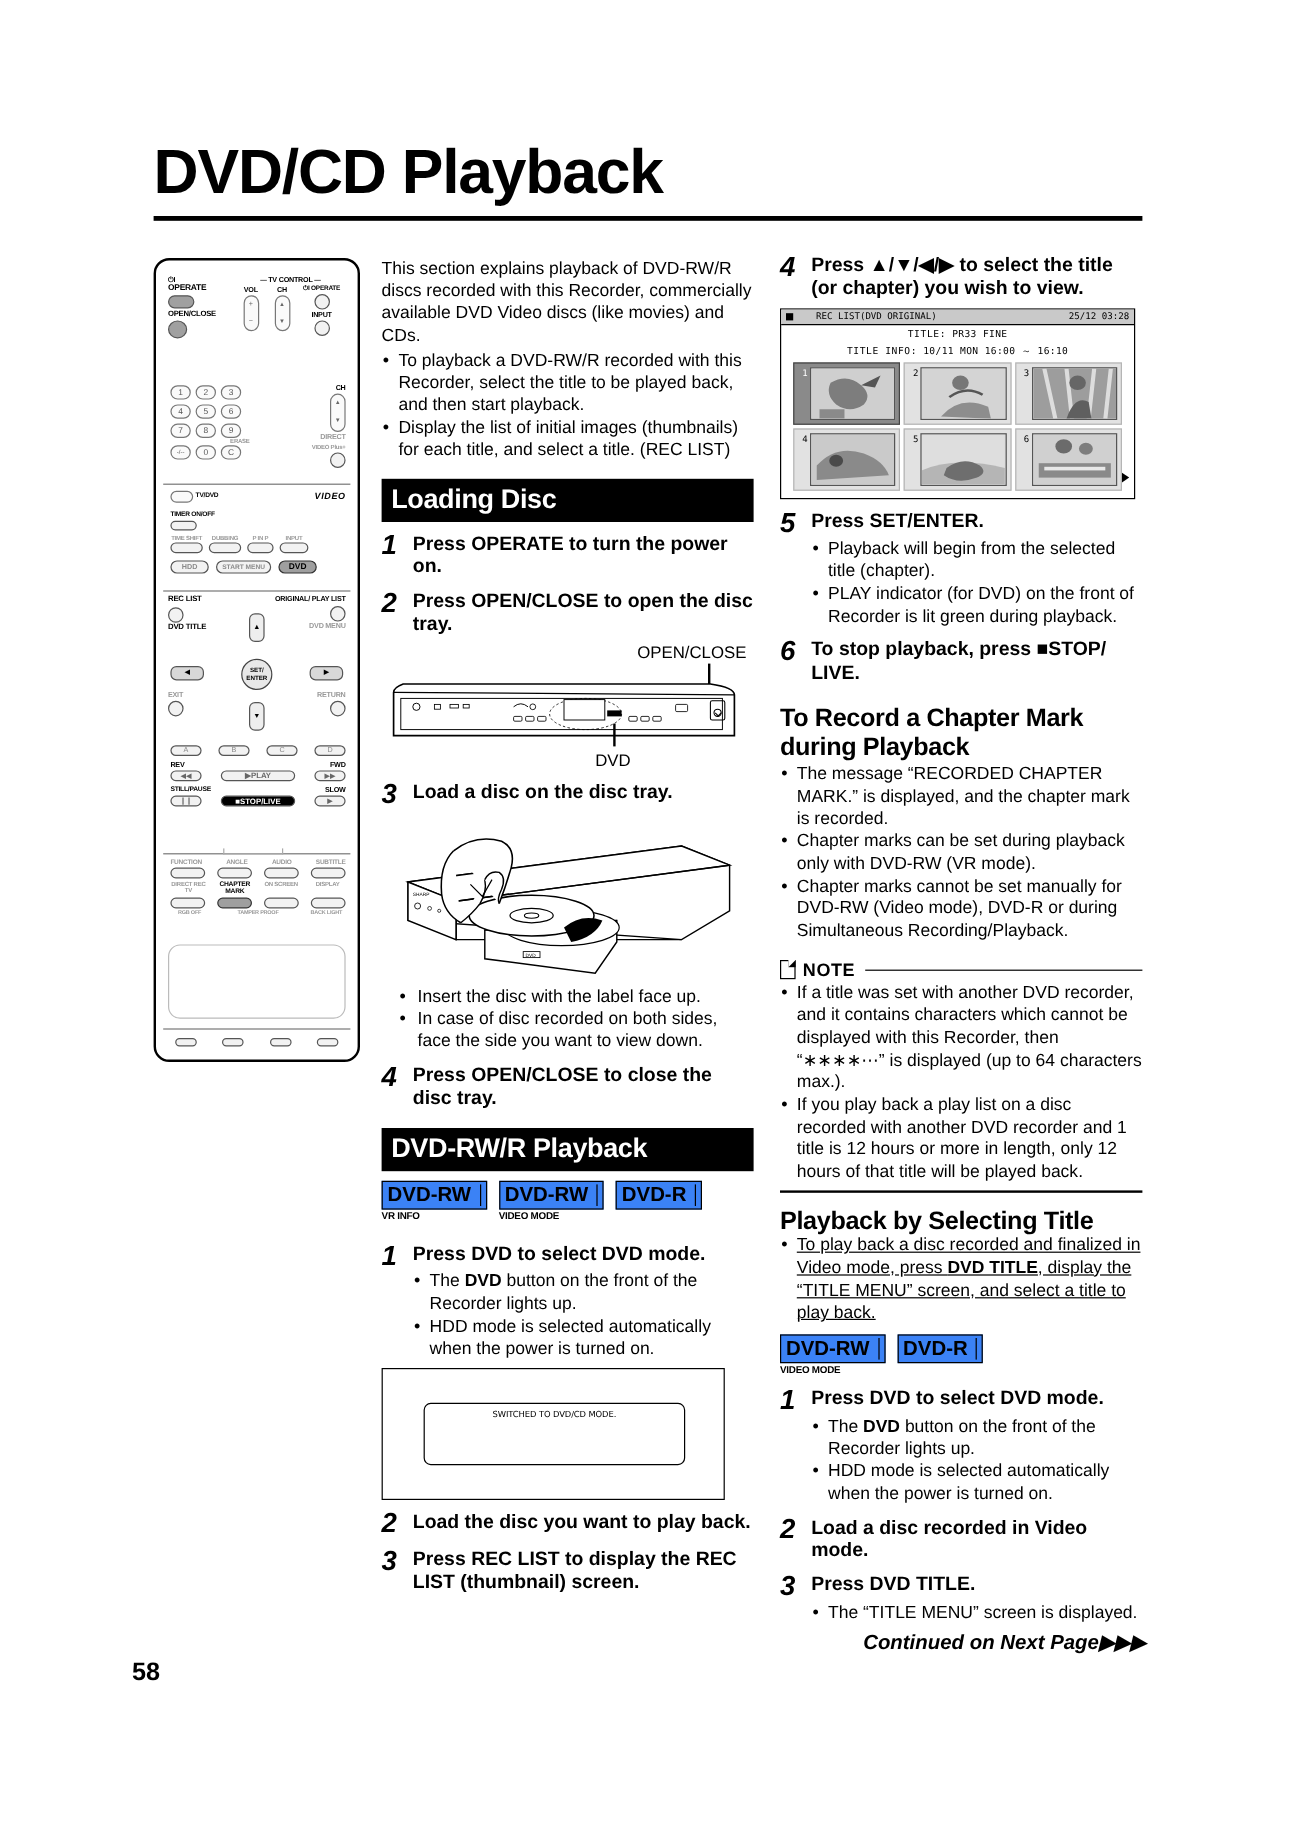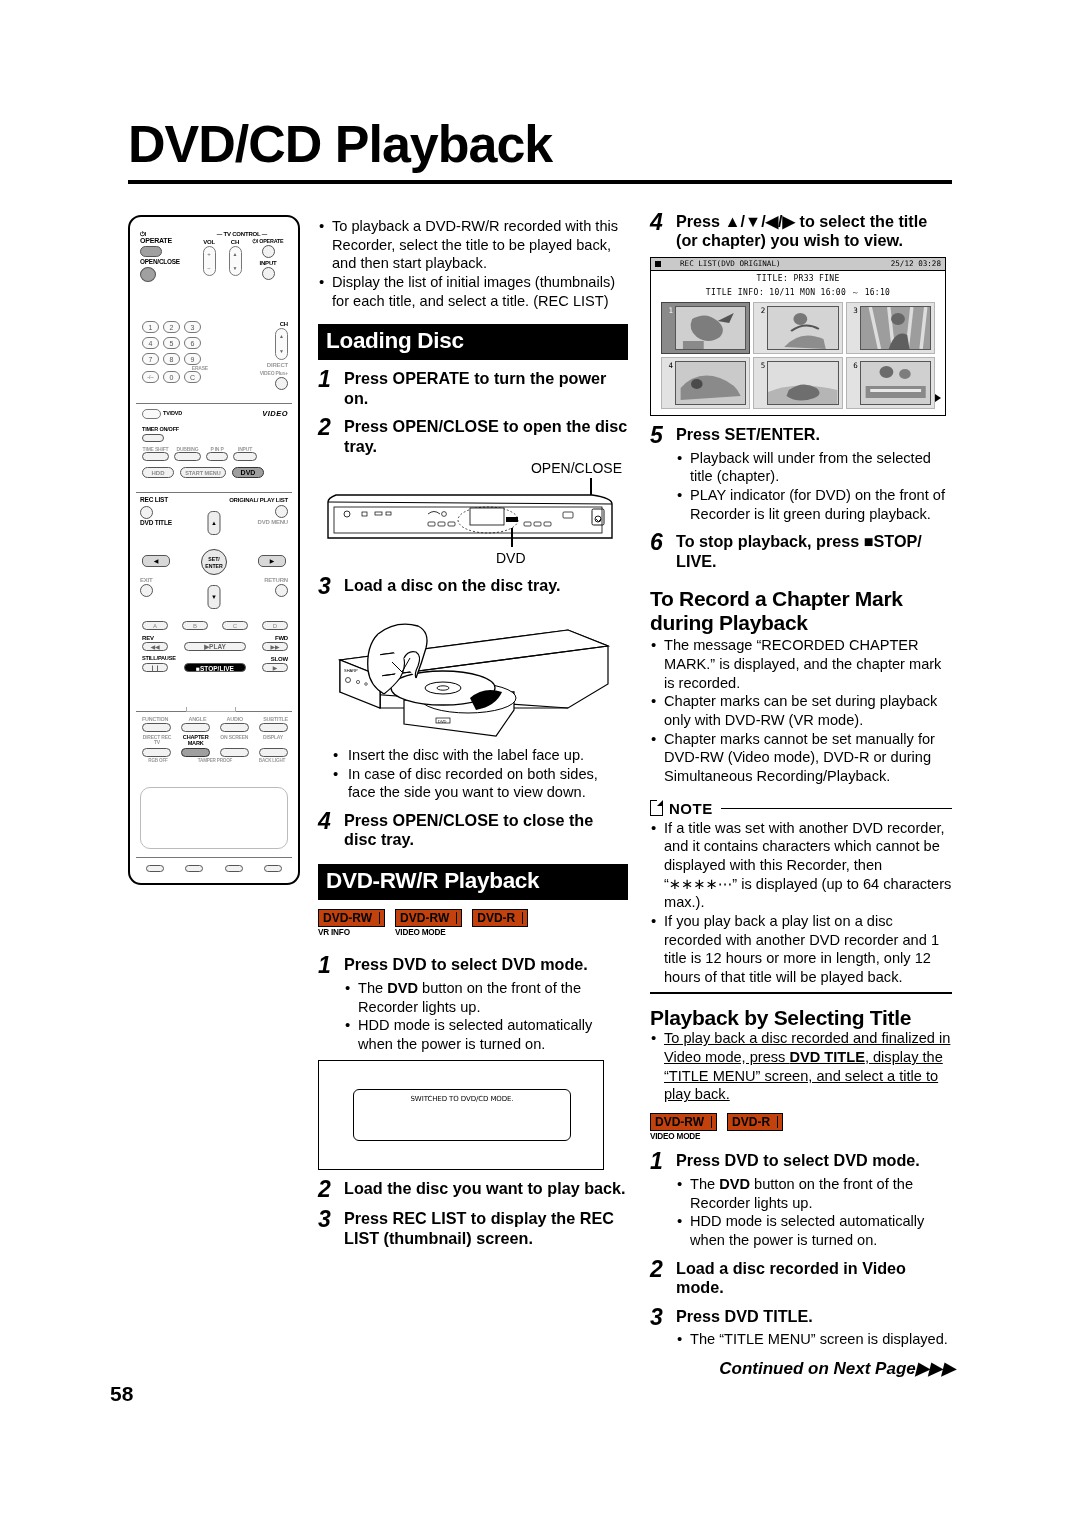--- a/index.html
+++ b/index.html
@@ -61,22 +61,22 @@
   .subhead {
     font-size:21px; font-weight:bold; line-height:1.12;
     margin-top:16px; letter-spacing:-0.3px;
   }
   .sub-bold { font-size:16.2px; font-weight:bold; line-height:1.2; margin-top:8px; }
 
   
   .badge-row { display:flex; gap:10px; margin-top:8px; align-items:flex-start; }
   .badge-wrap { text-align:left; }
   .badge {
-    display:inline-block; border:1.5px solid #000; background:#c2410c;
-    font-size:12px; font-weight:bold; padding:1px 12px 1px 4px;
+    display:inline-block; border:1.5px solid #000; background:#3b82f6;
+    font-size:17px; font-weight:bold; padding:1px 12px 1px 4px;
     line-height:1.18; position:relative;
   }
   .badge:after{
     content:""; position:absolute; right:4px; top:2px; bottom:2px;
     border-left:1.2px solid #000;
   }
   .badge-sub { font-size:8.2px; font-weight:bold; letter-spacing:-0.2px; margin-top:1px; }
 
   
   .note-head { display:flex; align-items:center; margin-top:14px; }
@@ -393,20 +393,21 @@
         <div class="rbtn-r" style="width:18px;height:7px;"></div>
         <div class="rbtn-r" style="width:18px;height:7px;"></div>
         <div class="rbtn-r" style="width:18px;height:7px;"></div>
       </div>
     </div>
   </div>
 </div>
 
 <div class="col" id="col-mid">
 
+  <div class="body-text">This section explains playback of DVD-RW/R discs recorded with this Recorder, commercially available DVD Video discs (like movies) and CDs.</div>
   <ul class="bullets">
     <li>To playback a DVD-RW/R recorded with this Recorder, select the title to be played back, and then start playback.</li>
     <li>Display the list of initial images (thumbnails) for each title, and select a title. (REC LIST)</li>
   </ul>
 
   <div class="banner">Loading Disc</div>
 
   <div class="step">
     <div class="num">1</div>
     <div class="txt">Press <b>OPERATE</b> to turn the power on.</div>
@@ -633,21 +634,21 @@
       <div id="thumb-arrow"></div>
     </div>
   </div>
 
   <div class="step">
     <div class="num">5</div>
     <div class="txt">Press <b>SET/ENTER</b>.</div>
   </div>
   <div class="substep">
     <ul class="bullets">
-      <li>Playback will under from the selected title (chapter).</li>
+      <li>Playback will begin from the selected title (chapter).</li>
       <li>PLAY indicator (for DVD) on the front of Recorder is lit green during playback.</li>
     </ul>
   </div>
 
   <div class="step">
     <div class="num">6</div>
     <div class="txt">To stop playback, press ■<b>STOP/ LIVE</b>.</div>
   </div>
 
   <div class="subhead">To Record a Chapter Mark during Playback</div>

